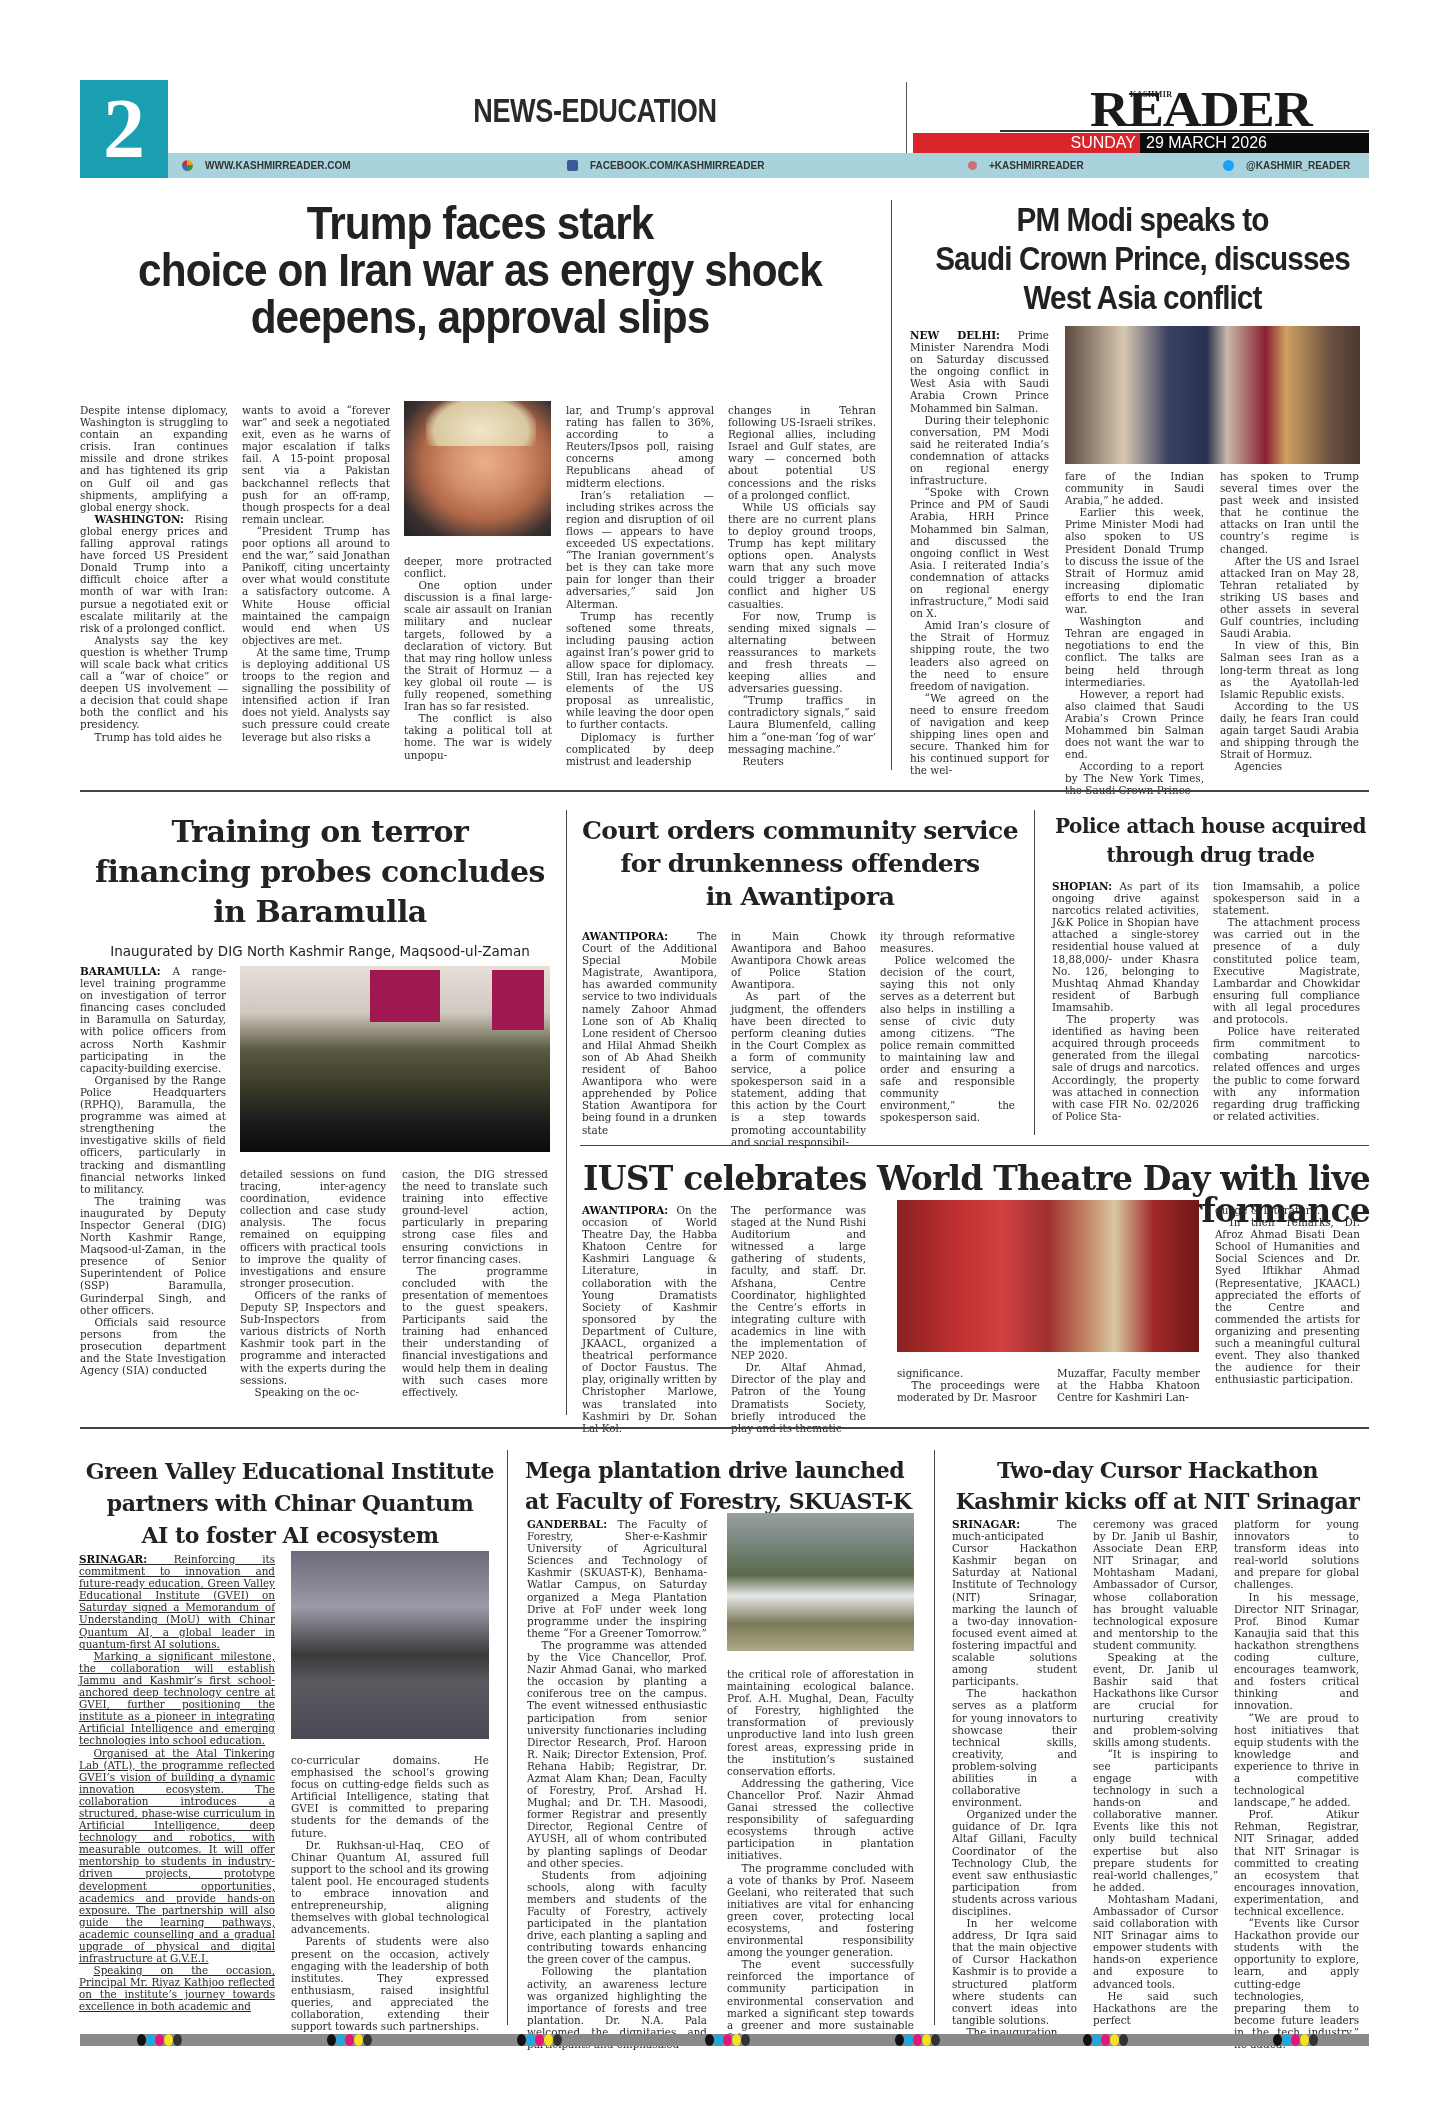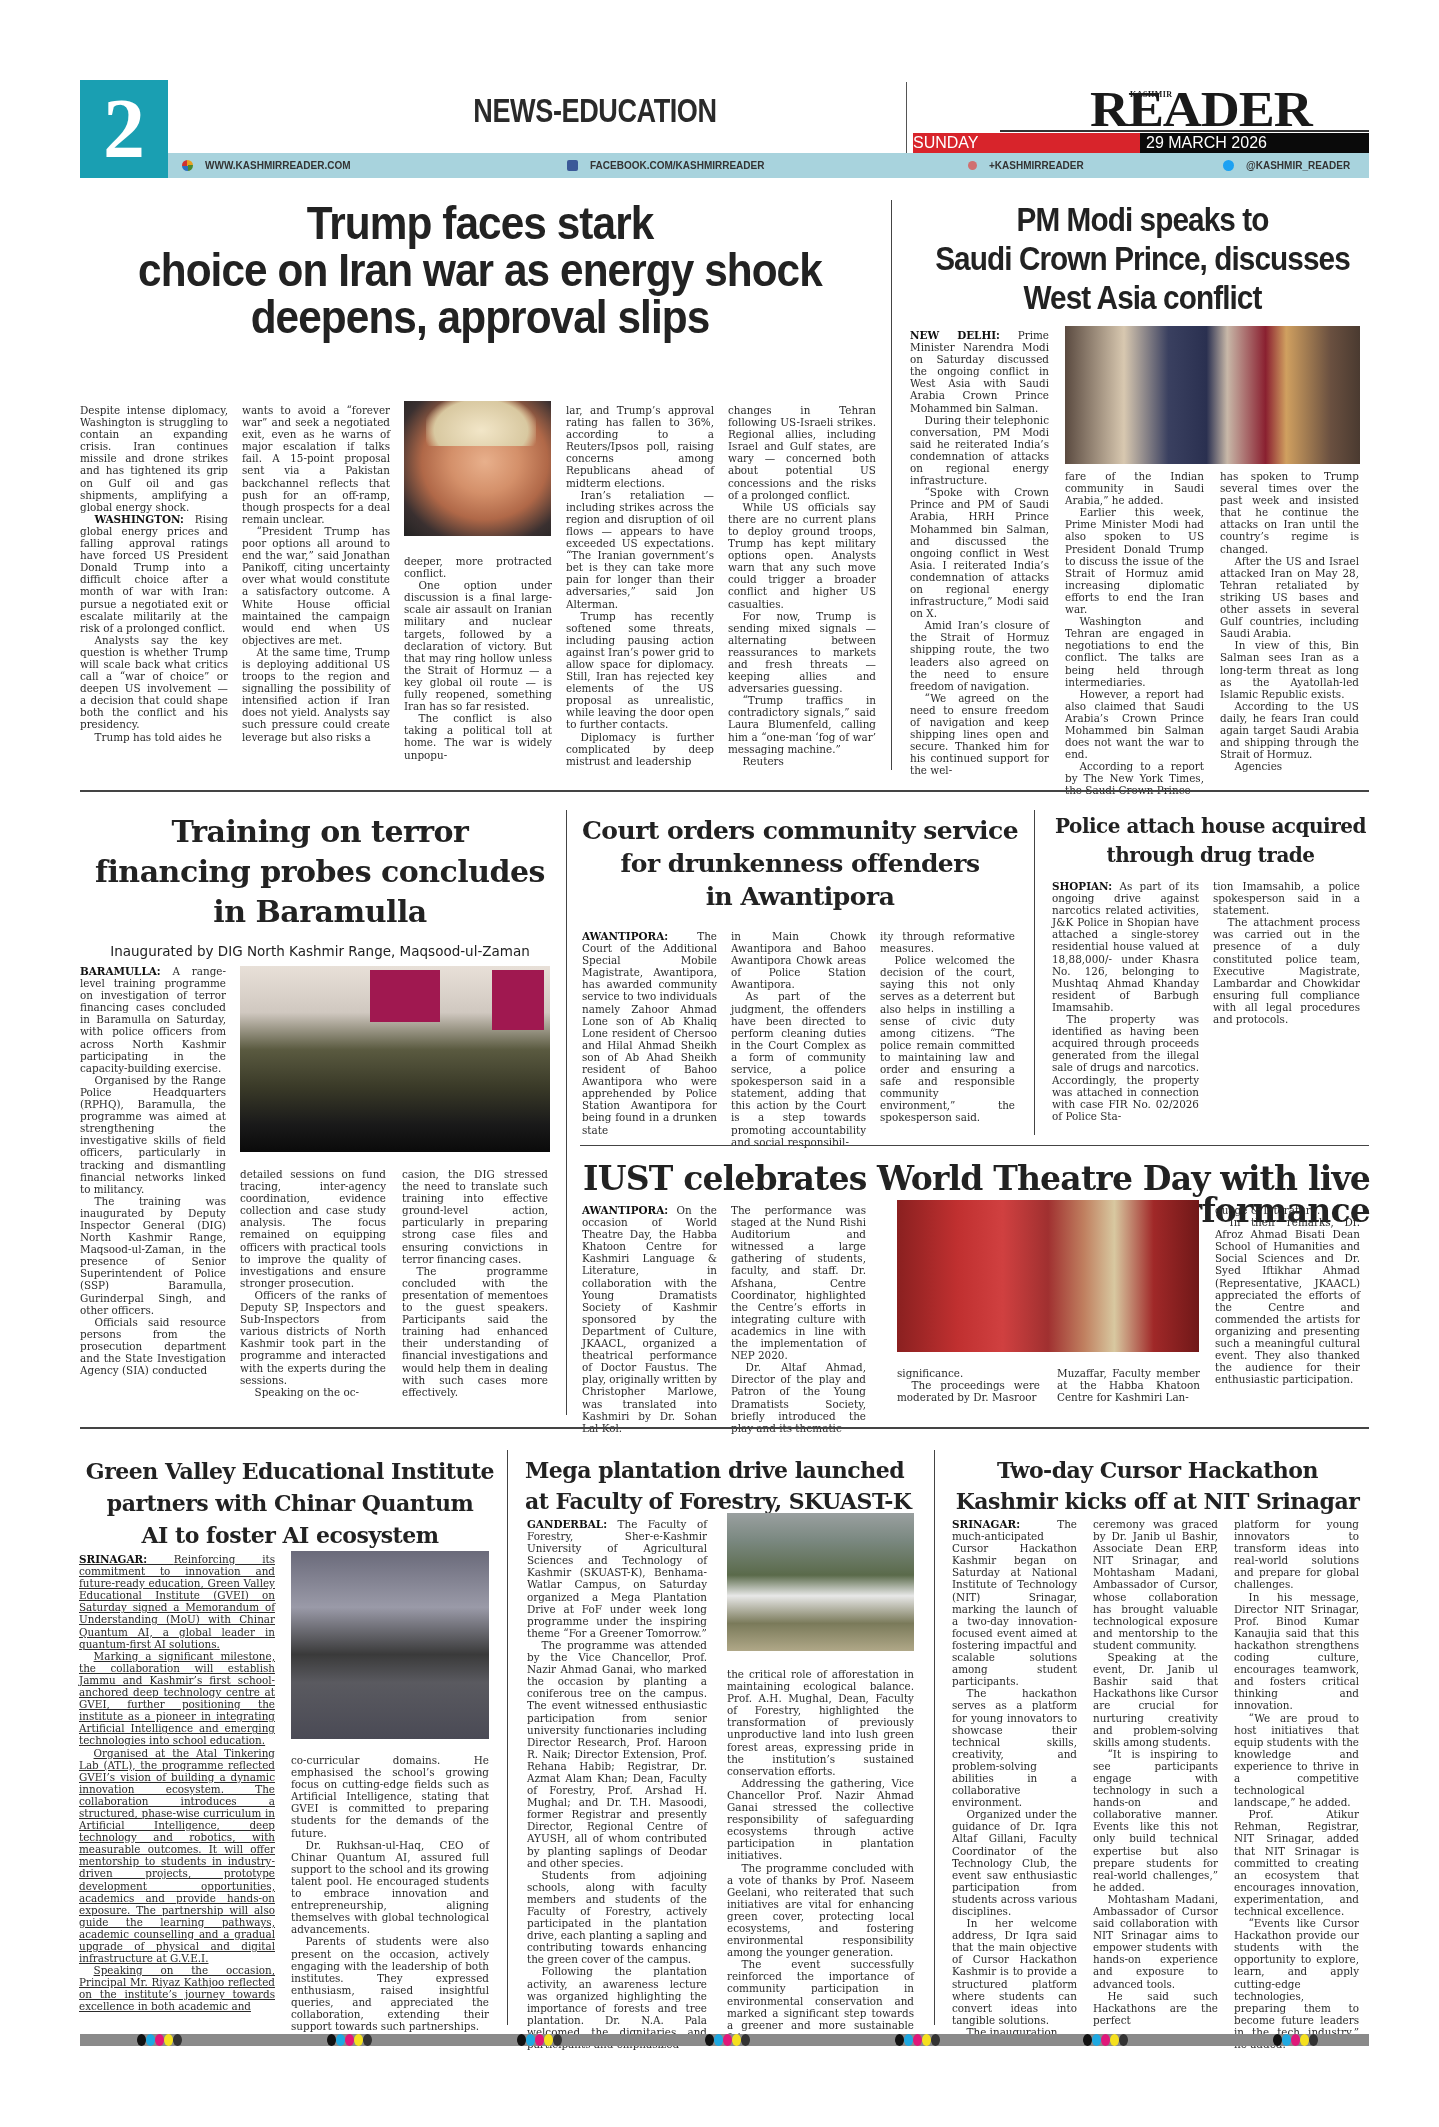--- a/index.html
+++ b/index.html
@@ -10,21 +10,21 @@
   .page-num { position: absolute; left: 80px; top: 80px; width: 88px; height: 98px; background: #1a9fb2; color: #fff;
     font-family: "Liberation Serif", serif; font-weight: bold; font-size: 84px; line-height: 98px; text-align: center; }
   .section-title { position: absolute; left: 380px; top: 92px; width: 430px; text-align: center;
     font-family: "Liberation Sans", sans-serif; font-weight: bold; font-size: 33px; letter-spacing: -0.5px; transform: scaleX(0.82); transform-origin: center; color: #2a2a2a; }
   .masthead-divider { position: absolute; left: 906px; top: 82px; width: 1px; height: 78px; background: #555; }
   .brand { position: absolute; left: 1090px; top: 86px; width: 200px; height: 44px; }
   .brand-small { position: absolute; left: 40px; top: 4px; font-family: "Liberation Serif", serif; font-size: 8px; font-weight: bold; letter-spacing: 0.5px; }
   .brand-big { position: absolute; left: 0; top: -6px; font-family: "Liberation Serif", serif; font-weight: bold; font-size: 50px; letter-spacing: -1px; color: #1a1a1a; transform: scaleX(1.08); transform-origin: left; }
   .brand-rule { position: absolute; left: 1000px; top: 130px; width: 369px; height: 2px; background: #333; }
   .date-bar { position: absolute; left: 913px; top: 133px; width: 456px; height: 20px; display: flex; }
-  .date-day { width: 227px; background: #d8242b; color: #fff; text-align: left; padding-right: 4px; font-family: "Liberation Sans", sans-serif; font-size: 16px; line-height: 20px; transform-origin: right; }
+  .date-day { width: 227px; background: #d8242b; color: #fff; text-align: right; padding-right: 4px; font-family: "Liberation Sans", sans-serif; font-size: 16px; line-height: 20px; transform-origin: right; }
   .date-full { flex: 1; background: #0a0a0a; color: #fff; padding-left: 6px; font-family: "Liberation Sans", sans-serif; font-size: 16px; line-height: 20px; }
   .social-bar { position: absolute; left: 168px; top: 153px; width: 1201px; height: 25px; background: #a8d3dd;
     font-family: "Liberation Sans", sans-serif; font-size: 10px; font-weight: bold; color: #333; }
   .social-item { position: absolute; top: 7px; display: flex; align-items: center; gap: 12px; }
   .social-icon { display: inline-block; width: 11px; height: 11px; border-radius: 50%; }
   .ic-web { background: conic-gradient(#e8a020 0 25%, #4a8a30 0 50%, #2a70c0 0 75%, #d03030 0); }
   .ic-fb { background: #3b5998; border-radius: 2px; }
   .ic-gp { background: #d07070; width: 9px; height: 9px; }
   .ic-tw { background: #1da1f2; }
 
@@ -202,20 +202,21 @@
   <div>Police attach house acquired</div>
   <div>through drug trade</div>
 </div>
 <div class="col" style="left:1052px;top:880px;width:147px;">
   <p><span class="dateline">SHOPIAN:</span> <span>As part of its ongoing drive against narcotics related activities, J&amp;K Police in Shopian have attached a single-storey residential house valued at 18,88,000/- under Khasra No. 126, belonging to Mushtaq Ahmad Khanday resident of Barbugh Imamsahib.</span></p>
   <p>The property was identified as having been acquired through proceeds generated from the illegal sale of drugs and narcotics. Accordingly, the property was attached in connection with case FIR No. 02/2026 of Police Sta-</p>
 </div>
 <div class="col" style="left:1213px;top:880px;width:147px;">
   <p style="text-indent:0">tion Imamsahib, a police spokesperson said in a statement.</p>
   <p>The attachment process was carried out in the presence of a duly constituted police team, Executive Magistrate, Lambardar and Chowkidar ensuring full compliance with all legal procedures and protocols.</p>
+  <p>Police have reiterated firm commitment to combating narcotics-related offences and urges the public to come forward with any information regarding drug trafficking or related activities.</p>
 </div>
 
 <div class="hrule" style="left:580px;top:1145px;width:789px;height:1px;"></div>
 
 <div class="headline-serif" style="position:absolute;left:580px;top:1163px;width:790px;font-size:33px;line-height:32px;letter-spacing:-0.8px;text-align:right;">IUST celebrates World Theatre Day with live performance</div>
 <div class="col" style="left:582px;top:1204px;width:135px;">
   <p><span class="dateline">AWANTIPORA:</span> <span>On the occasion of World Theatre Day, the Habba Khatoon Centre for Kashmiri Language &amp; Literature, in collaboration with the Young Dramatists Society of Kashmir sponsored by the Department of Culture, JKAACL, organized a theatrical performance of Doctor Faustus. The play, originally written by Christopher Marlowe, was translated into Kashmiri by Dr. Sohan Lal Kol.</span></p>
 </div>
 <div class="col" style="left:731px;top:1204px;width:135px;">
   <p>The performance was staged at the Nund Rishi Auditorium and witnessed a large gathering of students, faculty, and staff. Dr. Afshana, Centre Coordinator, highlighted the Centre’s efforts in integrating culture with academics in line with the implementation of NEP 2020.</p>

